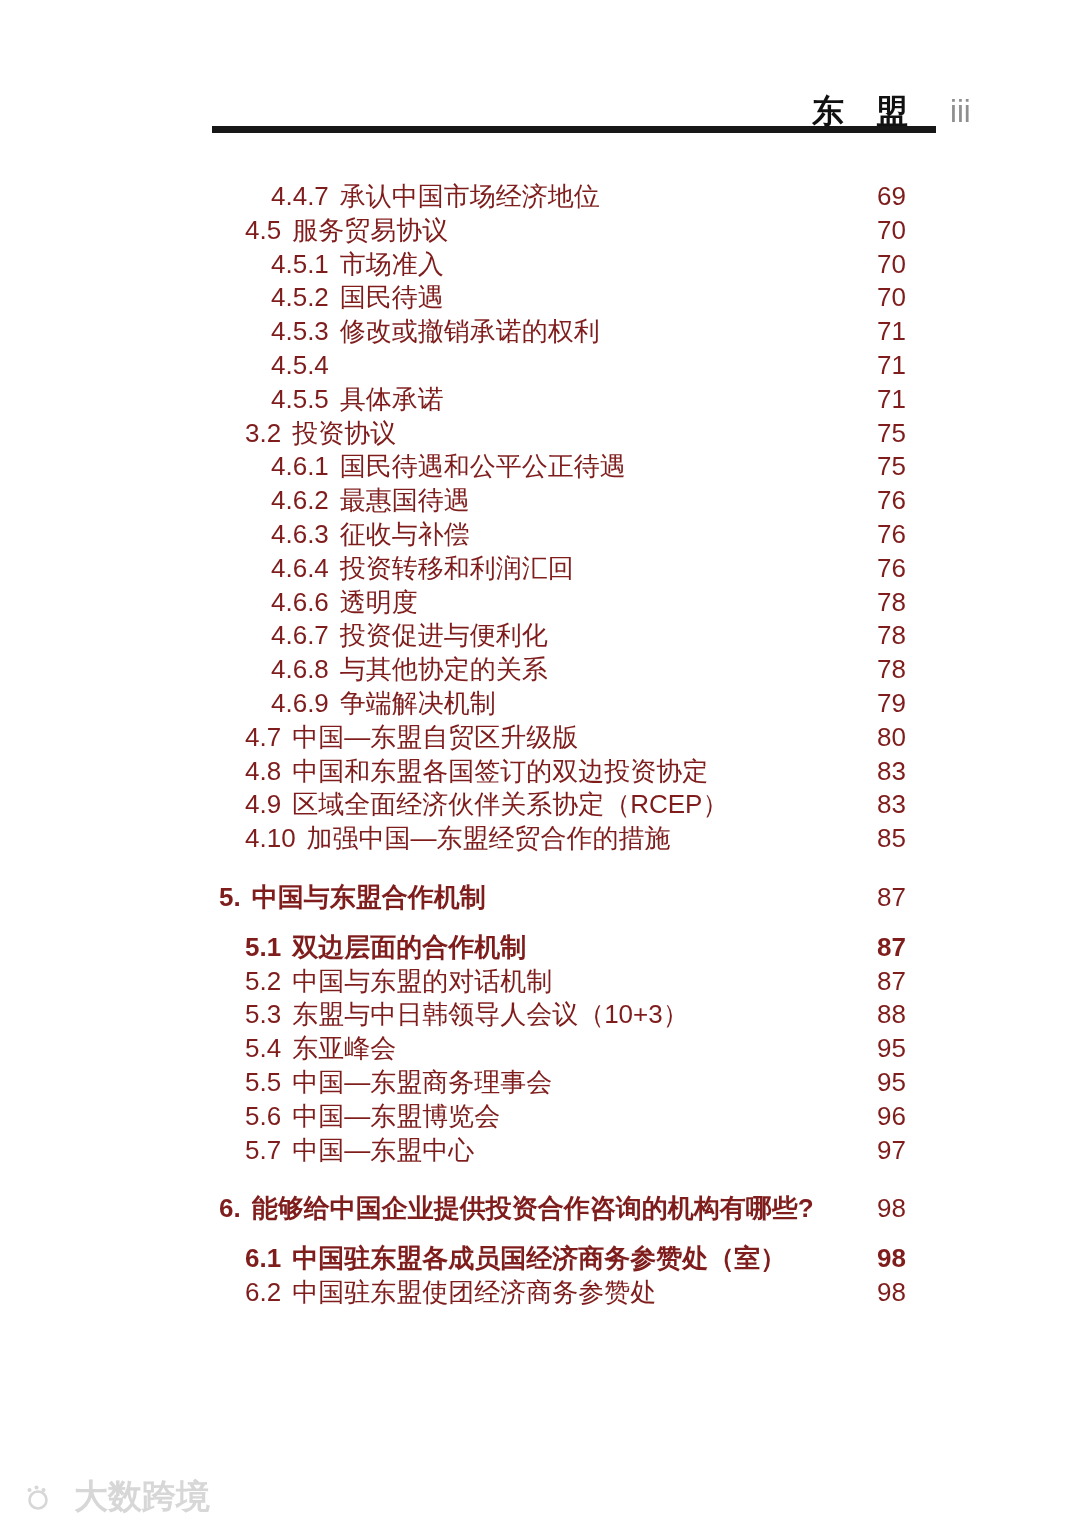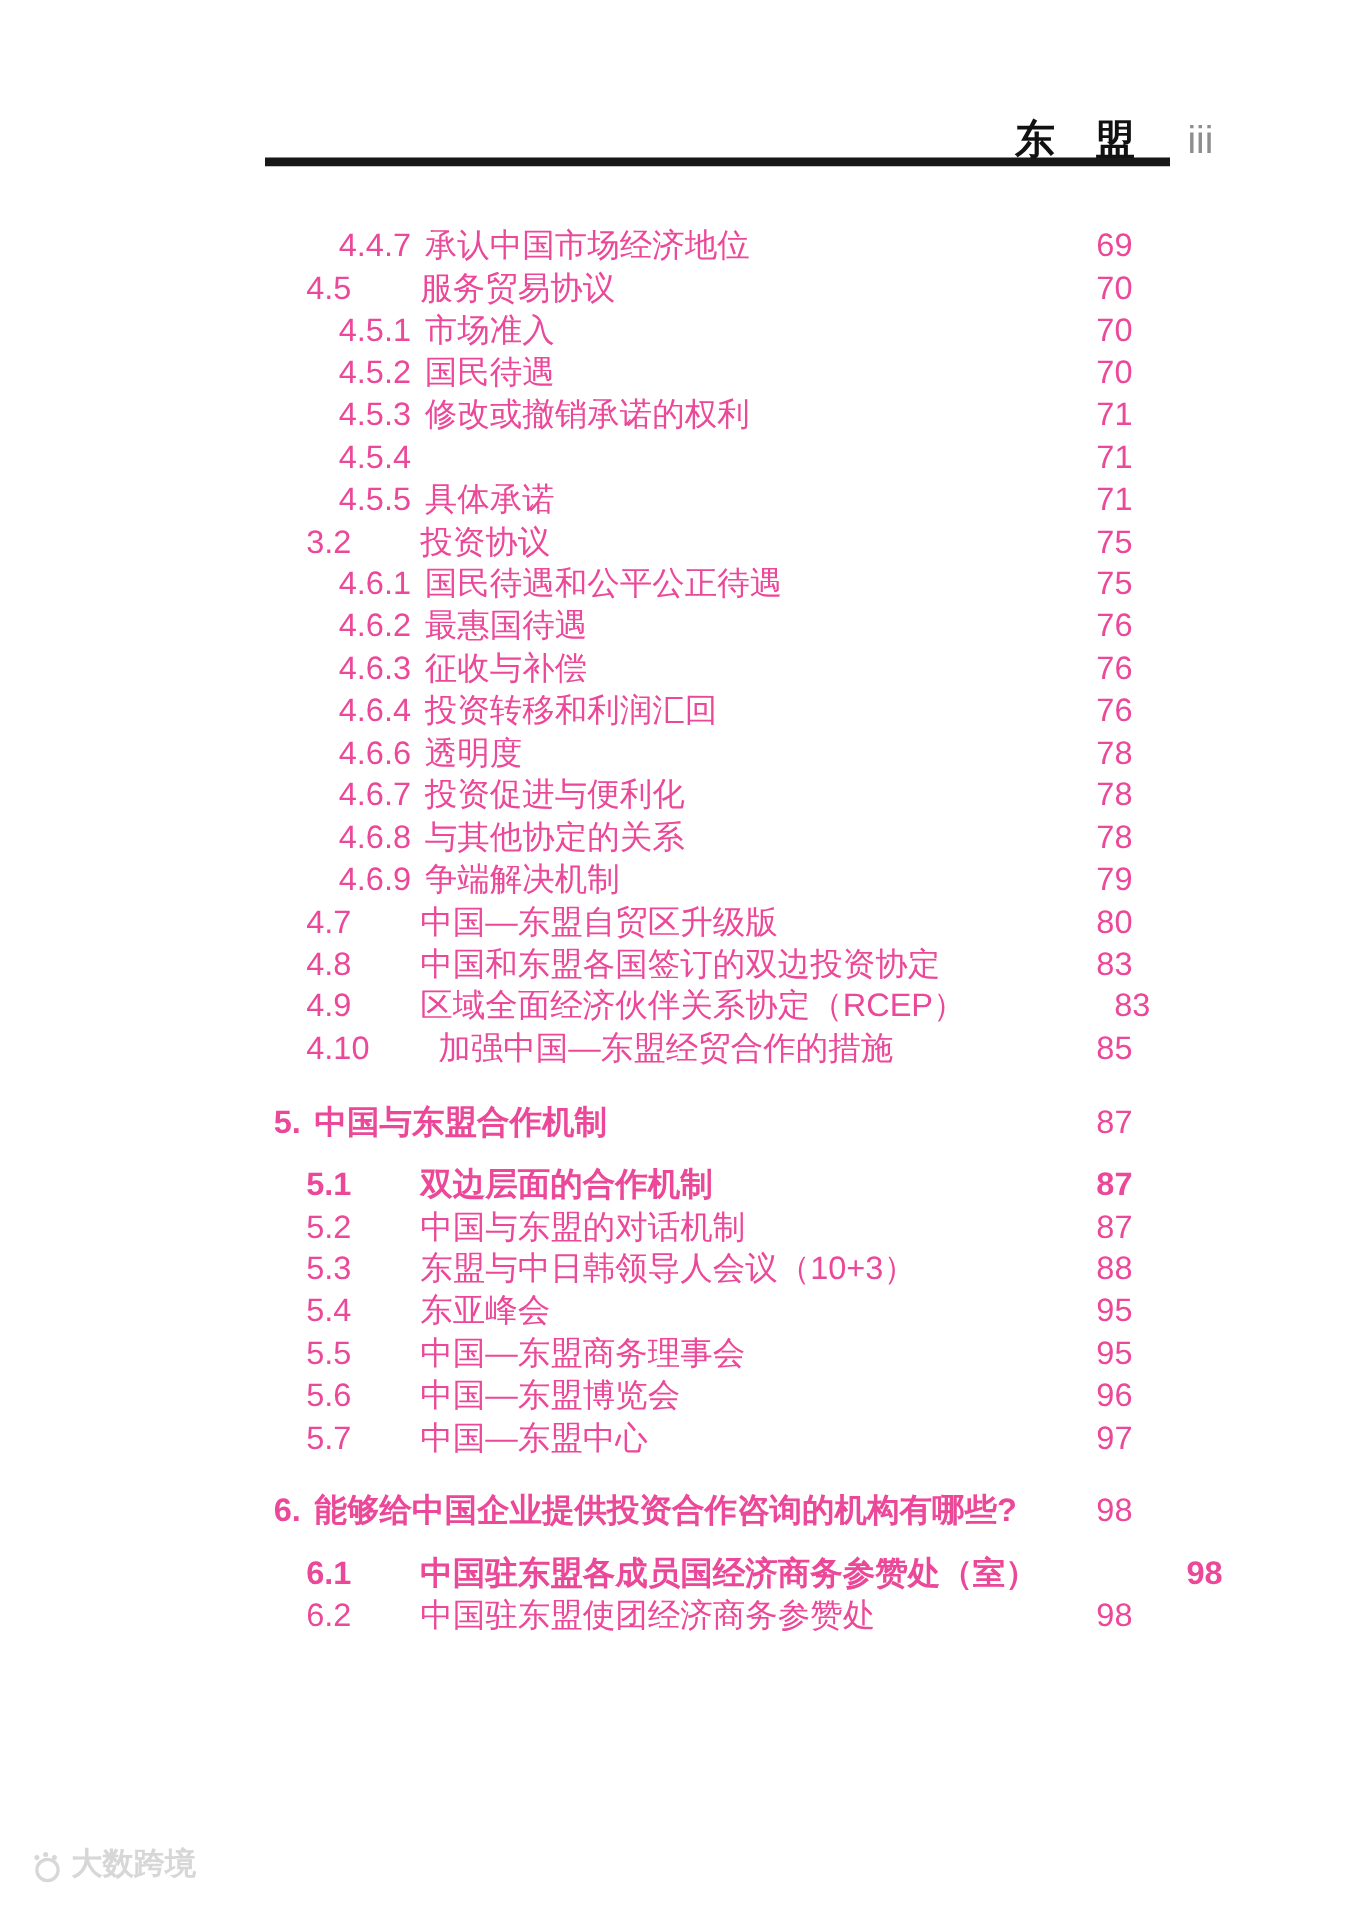--- a/index.html
+++ b/index.html
@@ -47,50 +47,50 @@
     left: 0;
     right: 0;
     top: 180px;
     padding-right: 30px;
   }
   .toc-row {
     display: flex;
     align-items: flex-end;
     line-height: 33.8px;
     font-size: 26px;
-    color: #ec4899;
+    color: #7f1d1d;
     white-space: nowrap;
   }
   .toc-row.bold .toc-num,
   .toc-row.bold .toc-title { font-weight: 700; }
   .level-1 { padding-left: 7px; }
-  .level-2 { padding-left: 33px; gap: 44px; }
+  .level-2 { padding-left: 33px; }
   .level-3 { padding-left: 59px; }
   .gap-lg { margin-top: 25px; }
   .gap-md { margin-top: 16px; font-weight: bold; }
   .toc-num { margin-right: 11px; }
   .dots {
     flex: 1 1 auto;
     min-width: 18px;
     margin: 0 6px 0 7px;
     background-image: radial-gradient(circle, #232323 1.5px, transparent 1.9px);
     background-size: 8px 8px;
     background-repeat: repeat-x;
     background-position: left bottom 8px;
   }
   .toc-page { text-align: right; }
   .watermark {
     position: absolute;
     left: 24px;
     top: 1474px;
     display: flex;
-    align-items: flex-end;
-    gap: 6px;
+    align-items: center;
+    gap: 23px;
     color: #d7d7d7;
-    font-size: 25px;
+    font-size: 34px;
     font-weight: 700;
   }
   .wm-icon { display: inline-flex; }
 </style>
 </head>
 <body>
 
 <div class="page">
   <div class="content">
     <span class="header-title">东　盟</span>

